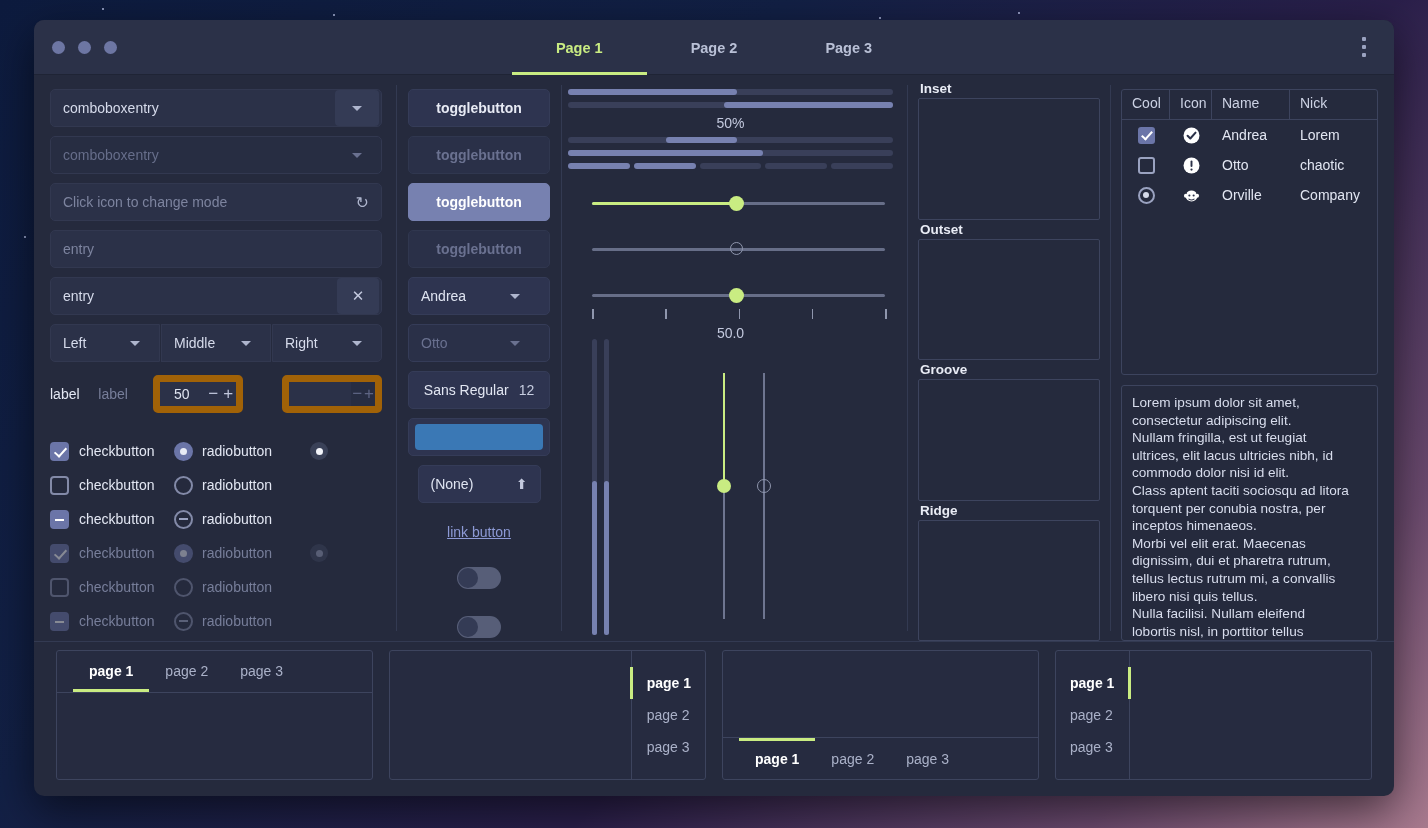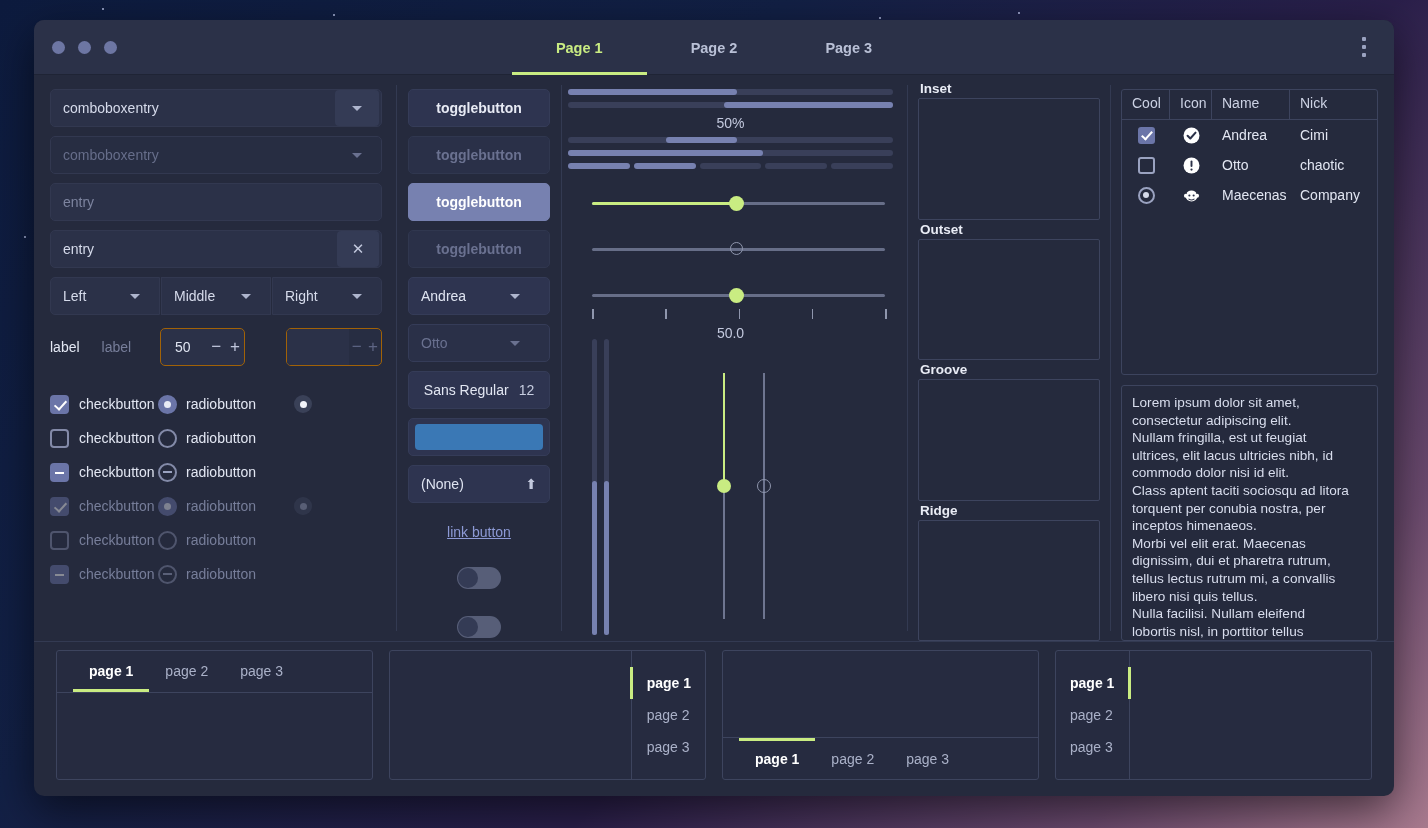--- a/index.html
+++ b/index.html
@@ -92,32 +92,32 @@
     display:flex; align-items:center; padding: 0 12px; color:#d6dbeb; font-size:14px;
   }
   .combo-btn:first-child { border-radius:5px 0 0 5px;justify-content:center; }
   .combo-btn:last-child { border-radius:0 5px 5px 0; }
 
   .spin-row { display:flex; align-items:center; gap:16px; margin-top:4px; height:38px; }
   .lbl { font-size:14px; color:#e3e7f3; width:52px; }
   .lbl.dim { color:#777e9a; width:62px; }
   .spin {
     display:flex; align-items:center; height:38px; background:#2b3148;
-    border:1px solid #a16207; border-radius:5px; overflow:hidden;
+    border:7px solid #a16207; border-radius:5px; overflow:hidden;
   }
   .spin .val { padding: 0 14px 0 14px; font-size:14px; color:#dfe4f1; min-width:46px; }
   .spin .sbtn { width:38px; height:100%; display:flex; align-items:center; justify-content:center;
     color:#c0c6dc; font-size:17px; cursor:pointer; }
   .spin.dim { background:#272d42; }
   .spin.dim .val { background:#2b3148; height:100%; display:flex; align-items:center; min-width:62px; }
   .spin.dim .sbtn { color:#5e6584; }
 
   .checkgrid { margin-top:12px; display:flex; flex-direction:column; gap:0; }
   .crow { display:flex; align-items:center; height:34px; }
-  .ccell { width:108px; display:flex; align-items:center; gap:10px; }
+  .ccell { width:124px; display:flex; align-items:center; gap:10px; }
   .rcell { width:136px; display:flex; align-items:center; gap:9px; }
   .ctext { font-size:14px; color:#e3e7f3; }
   .ctext.dim { color:#777e9a; }
 
   .chk { width:19px;height:19px;border-radius:4px;border:2px solid #838aa8;position:relative;flex:0 0 19px; }
   .chk.on { background:#6b75a8; border-color:#6b75a8; }
   .chk.on:after { content:"";position:absolute;left:5px;top:1px;width:5px;height:10px;
     border:solid #ffffff;border-width:0 2px 2px 0;transform:rotate(42deg); }
   .chk.mixed { background:#6b75a8; border-color:#6b75a8; }
   .chk.mixed:after { content:"";position:absolute;left:3px;top:7px;width:9px;height:2px;background:#fff; }
@@ -153,21 +153,21 @@
     width:142px;height:38px;border-radius:5px;background:#2e3450;border:1px solid #353c58;
     display:flex;align-items:center;justify-content:center;gap:10px;font-size:14px;color:#e2e6f2;cursor:pointer;
   }
   .fontbtn .sz { color:#c7cde0; }
   .colorbtn {
     width:142px;height:38px;border-radius:5px;background:#2e3450;border:1px solid #353c58;
     display:flex;align-items:center;justify-content:center;cursor:pointer;
   }
   .colorbtn .swatch { width:128px;height:26px;border-radius:4px;background:#3a78b5; }
   .filebtn {
-    width:142px;height:38px;border-radius:5px;background:#2e3450;border:1px solid #353c58;
+    width:123px;height:38px;border-radius:5px;background:#2e3450;border:1px solid #353c58;
     display:flex;align-items:center;padding:0 12px;font-size:14px;color:#dfe4f1;cursor:pointer;
   }
   .filebtn .up { margin-left:auto; color:#c3c9de; font-size:14px; }
   .linkbtn { font-size:14px; color:#8d9ad6; text-decoration:underline; margin-top:12px; cursor:pointer; }
   .switch { width:44px;height:22px;border-radius:11px;background:#575e78;position:relative;margin-top:18px;cursor:pointer; }
   .switch:after { content:"";position:absolute;left:1px;top:1px;width:20px;height:20px;border-radius:50%;background:#343b55; }
 
   
   #col3 { width: 345px; padding: 14px 14px 0 6px; position:relative; }
   .pbar { height:6px; border-radius:3px; background:#393f59; position:relative; margin-bottom:7px; }
@@ -303,20 +303,24 @@
             </span>
         </div>
 
         <div class="gtk-entry dim">
           <span>comboboxentry</span>
           <span class="combo-arrow flat">
               <i class="caret dim"></i>
             </span>
         </div>
 
+        <div class="gtk-entry">
+          <span class="placeholder" style="color:#7d849f">Click icon to change mode</span>
+          <span class="entry-icon">↻</span>
+        </div>
 
         <div class="gtk-entry placeholder">
           <span>entry</span>
         </div>
 
         <div class="gtk-entry">
           <span>entry</span>
           <span class="clear-btn">✕</span>
         </div>
 
@@ -565,21 +569,21 @@
             <div class="td c-cool">
                 <span class="tvchk on"></span>
               </div>
             <div class="td c-icon">
               <svg width="17" height="17" viewBox="0 0 16 16">
                   <circle cx="8" cy="8" r="7.5" fill="#ffffff"></circle>
                   <path d="M4.3 8.2 L6.9 10.8 L11.8 5.3" stroke="#2b3148" stroke-width="1.9" fill="none" stroke-linecap="round" stroke-linejoin="round"></path>
                 </svg>
             </div>
             <div class="td c-name">Andrea</div>
-            <div class="td c-nick">Cimi</div>
+            <div class="td c-nick">Lorem</div>
           </div>
 
           <div class="trow">
             <div class="td c-cool">
                 <span class="tvchk"></span>
               </div>
             <div class="td c-icon">
               <svg width="17" height="17" viewBox="0 0 16 16">
                   <circle cx="8" cy="8" r="7.5" fill="#ffffff"></circle>
                   <rect x="7.1" y="3.4" width="1.8" height="6" rx="0.9" fill="#2b3148"></rect>
@@ -599,21 +603,21 @@
               <svg width="17" height="17" viewBox="0 0 16 16">
                 <ellipse cx="8" cy="9" rx="5.4" ry="4.6" fill="#ffffff"></ellipse>
                 <ellipse cx="2.6" cy="8.2" rx="1.7" ry="1.9" fill="#ffffff"></ellipse>
                 <ellipse cx="13.4" cy="8.2" rx="1.7" ry="1.9" fill="#ffffff"></ellipse>
                 <path d="M3.4 6.3a4.6 3 0 0 1 9.2 0z" fill="#ffffff"></path>
                 <circle cx="6" cy="8" r="1" fill="#2b3148"></circle>
                   <circle cx="10" cy="8" r="1" fill="#2b3148"></circle>
                 <path d="M5.6 11.4q2.4 1.6 4.8 0" stroke="#2b3148" stroke-width="1" fill="none" stroke-linecap="round"></path>
               </svg>
             </div>
-            <div class="td c-name">Maecenas</div>
+            <div class="td c-name">Orville</div>
             <div class="td c-nick">Company</div>
           </div>
         </div>
 
         <div class="textview">
           <p>Lorem ipsum dolor sit amet,</p>
           <p>consectetur adipiscing elit.</p>
           <p>Nullam fringilla, est ut feugiat</p>
           <p>ultrices, elit lacus ultricies nibh, id</p>
           <p>commodo dolor nisi id elit.</p>

